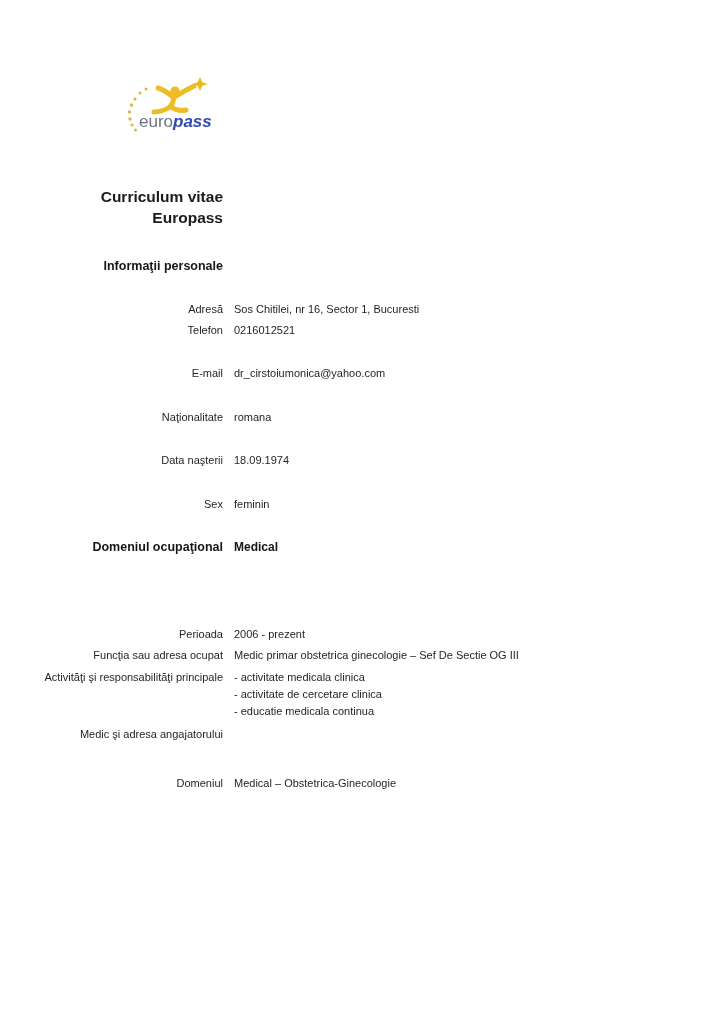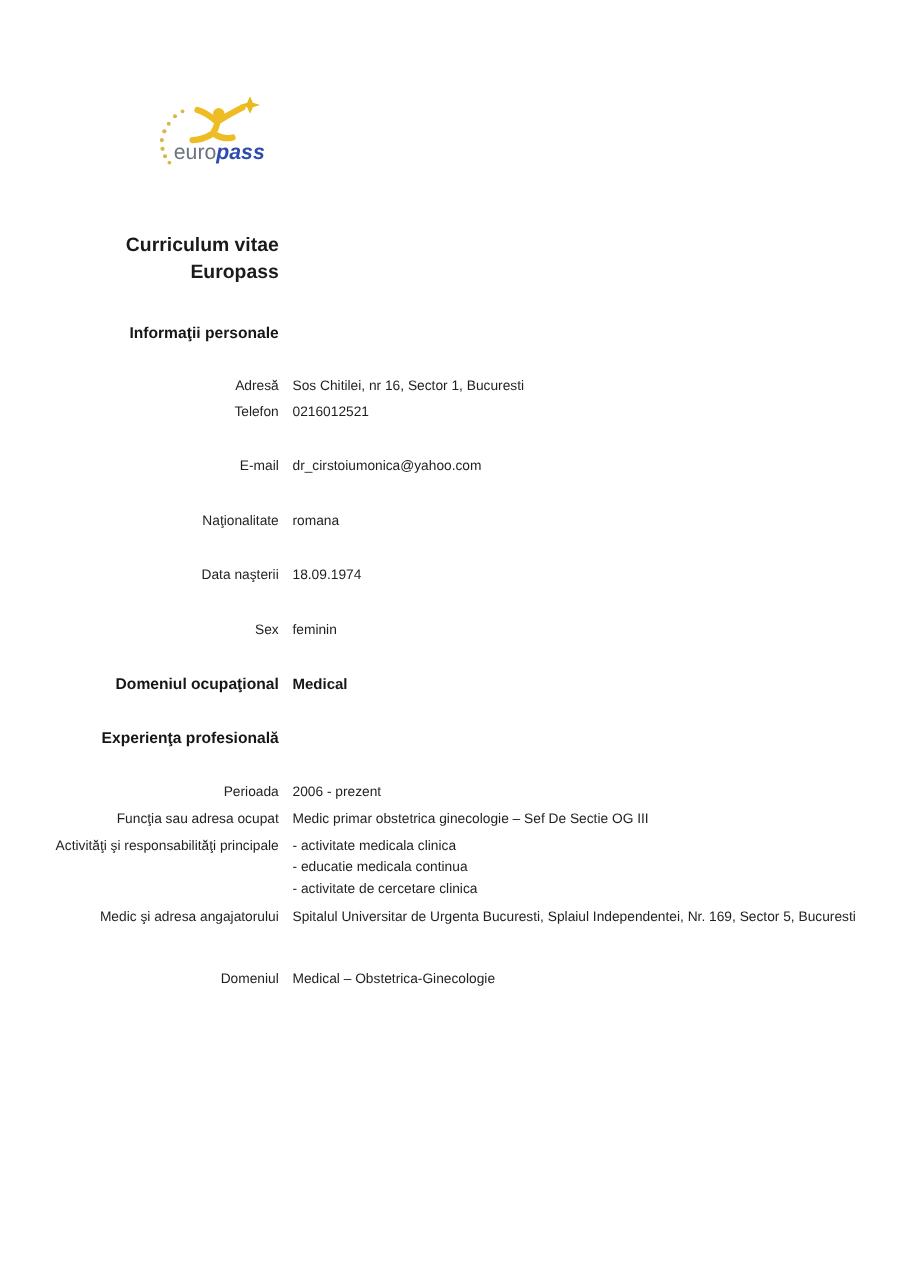--- a/index.html
+++ b/index.html
@@ -159,46 +159,42 @@
   <div class="row" style="top:496px">
     <div class="lbl">Sex</div>
     <div class="val">feminin</div>
   </div>
 
   <div class="row" style="top:539px">
     <div class="lbl heading">Domeniul ocupaţional</div>
     <div class="val val-strong">Medical</div>
   </div>
 
-  <div class="row" style="top:582px">
-    <div class="lbl heading">Experienţa profesională</div>
-  </div>
 
   <div class="row" style="top:626px">
     <div class="lbl">Perioada</div>
     <div class="val">2006 - prezent</div>
   </div>
 
   <div class="row" style="top:647px">
     <div class="lbl">Funcţia sau adresa ocupat</div>
     <div class="val">Medic primar obstetrica ginecologie – Sef De Sectie OG III</div>
   </div>
 
   <div class="row" style="top:669px">
     <div class="lbl lbl-2line">Activităţi şi responsabilităţi principale</div>
     <div class="val val-lines">
       <div class="vline">- activitate medicala clinica</div>
+      <div class="vline">- activitate de cercetare clinica</div>
       <div class="vline">- educatie medicala continua</div>
-      <div class="vline">- activitate de cercetare clinica</div>
     </div>
   </div>
 
   <div class="row" style="top:726px">
     <div class="lbl">Medic şi adresa angajatorului</div>
-    <div class="val">Spitalul Universitar de Urgenta Bucuresti, Splaiul Independentei, Nr. 169, Sector 5, Bucuresti</div>
   </div>
 
   <div class="row" style="top:775px">
     <div class="lbl">Domeniul</div>
     <div class="val">Medical – Obstetrica-Ginecologie</div>
   </div>
 
 </div>
 
 </body></html>

